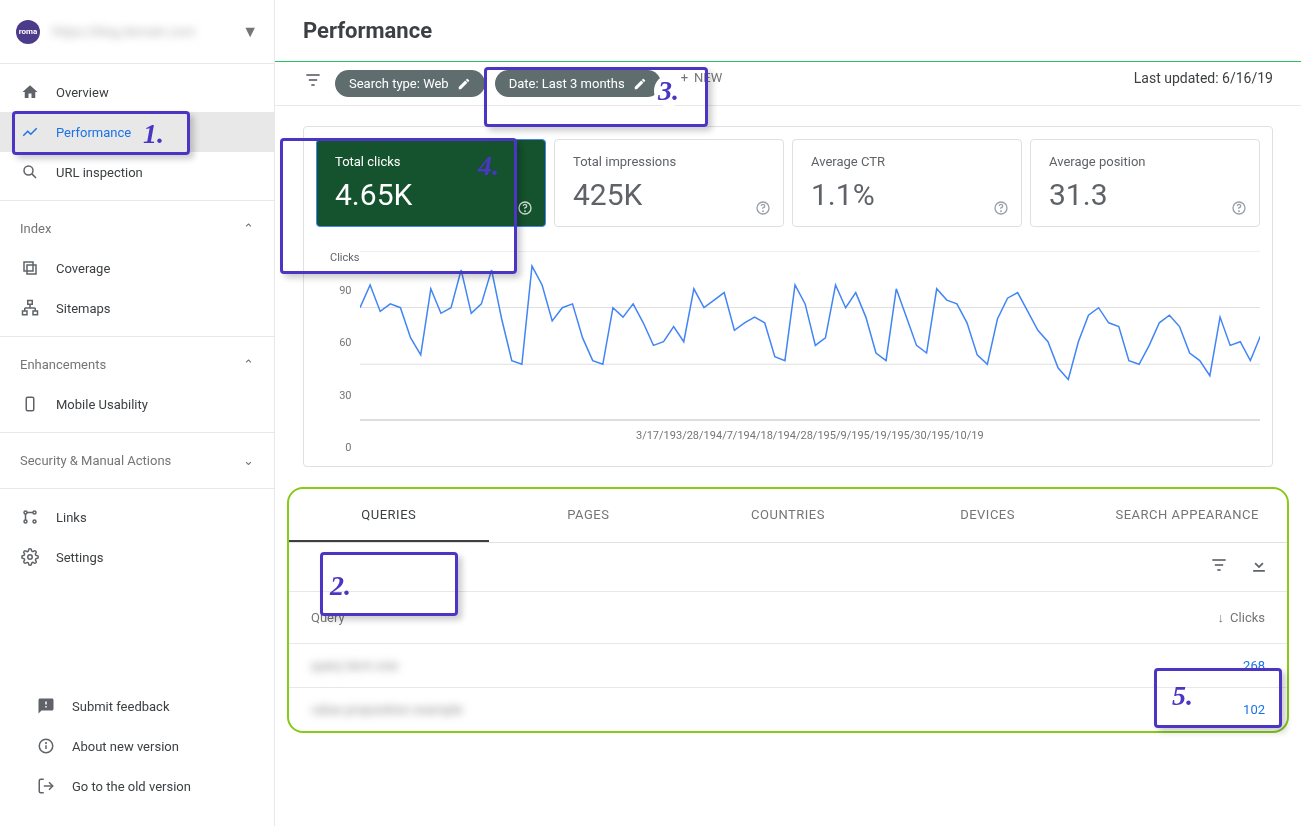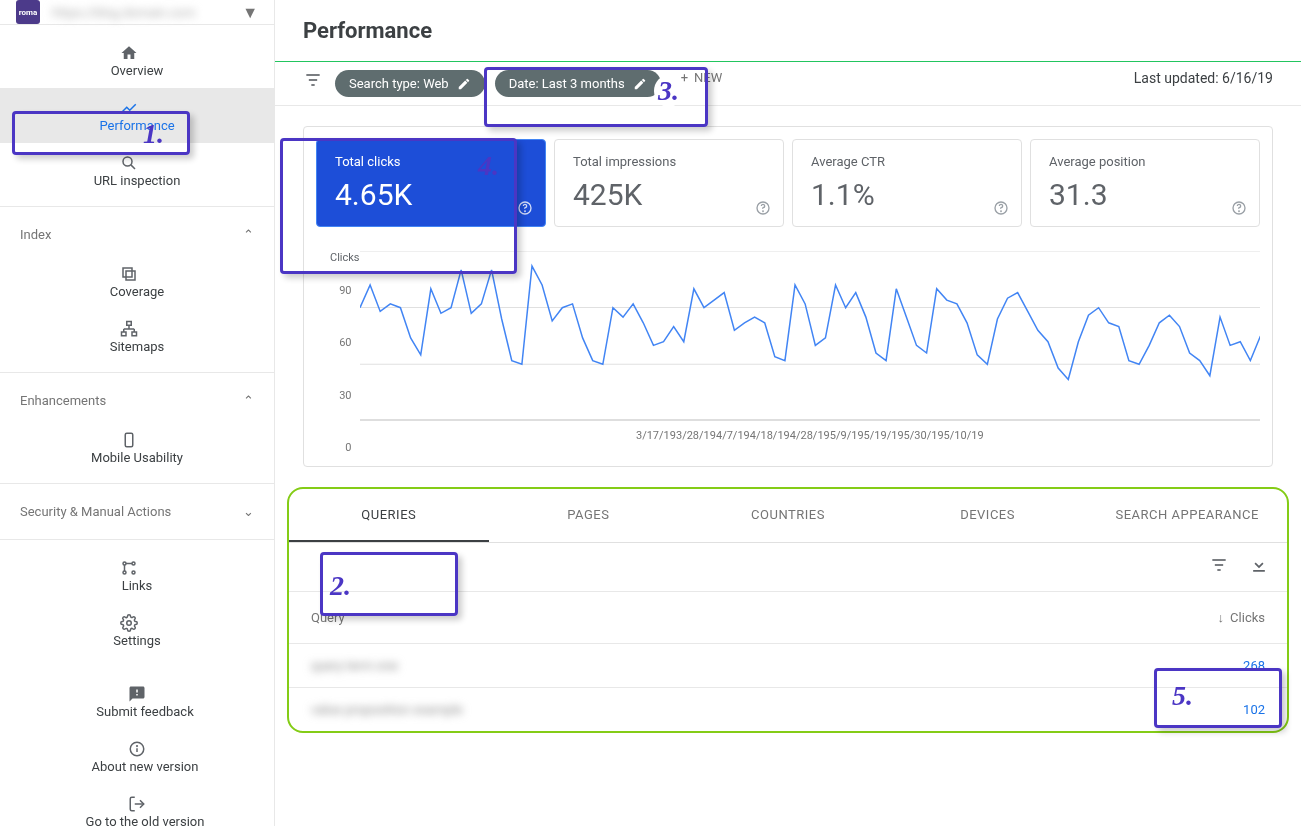--- a/index.html
+++ b/index.html
@@ -1,47 +1,47 @@
 <!DOCTYPE html>
 <html><head>
 <meta charset="utf-8">
 <style>
 * { margin: 0; padding: 0; box-sizing: border-box; font-family: Roboto, Arial, sans-serif; }
 body { background: #fff; display: flex; height: 826px; width: 1301px; overflow: hidden; }
 
 .sidebar { width: 275px; background: #fff; border-right: 1px solid #e8e8e8; display: flex; flex-direction: column; }
 .site-selector { height: 64px; display: flex; align-items: center; padding: 0 16px; border-bottom: 1px solid #e8e8e8; cursor: pointer; }
-.site-logo { width: 24px; height: 24px; background: #4c3a8a; border-radius: 3px; display: flex; align-items: center; justify-content: center; color: #fff; font-size: 8px; font-weight: bold; margin-right: 12px; }
+.site-logo { width: 24px; height: 24px; background: #4c3a8a; border-radius: 12px; display: flex; align-items: center; justify-content: center; color: #fff; font-size: 8px; font-weight: bold; margin-right: 12px; }
 .site-name { flex: 1; color: #aaa; filter: blur(4px); font-size: 13px; }
 .dropdown-chev { color: #757575; }
 
 .nav-section { padding: 8px 0; border-bottom: 1px solid #e8e8e8; }
 .nav-section-header { padding: 12px 20px; font-size: 13px; color: #757575; display: flex; align-items: center; justify-content: space-between; cursor: pointer; }
-.nav-item { display: flex; align-items: center; padding: 10px 20px; font-size: 13px; color: #3c4043; cursor: pointer; flex-direction: column; }
+.nav-item { display: flex; align-items: center; padding: 10px 20px; font-size: 13px; color: #3c4043; cursor: pointer; }
 .nav-item.active { background: #e8e8e8; color: #1a73e8; }
 .nav-item.active .nav-icon { color: #1a73e8; }
 .nav-icon { width: 20px; height: 20px; margin-right: 16px; color: #5f6368; display: flex; align-items: center; justify-content: center; }
 
 .footer-nav { margin-top: auto; padding: 8px 0 20px 16px; }
 .footer-nav .nav-item { padding: 10px 20px; }
 
 .main { flex: 1; overflow-y: auto; background: #fff; }
 .page-title { font-size: 22px; color: #3c4043; padding: 18px 28px; }
 
 .filter-bar { display: flex; align-items: flex-start; padding: 8px 28px; border-top: 1px solid #22c55e; border-bottom: 1px solid #e8e8e8; }
 .filter-icon { color: #5f6368; margin-right: 12px; cursor: pointer; }
 .chip { background: #5f6d6f; color: #fff; border-radius: 16px; padding: 6px 14px; font-size: 13px; display: flex; align-items: center; margin-right: 10px; cursor: pointer; }
 .chip svg { margin-left: 8px; }
 .new-filter { color: #757575; font-size: 13px; margin-left: 10px; cursor: pointer; display: flex; align-items: center; }
 .last-updated { margin-left: auto; color: #3c4043; font-size: 14px; }
 
 .metrics-card { margin: 20px 28px; border: 1px solid #e0e0e0; border-radius: 4px; padding: 12px; }
 .metric-tiles { display: flex; gap: 8px; margin-bottom: 16px; }
 .metric-tile { flex: 1; border: 1px solid #e0e0e0; border-radius: 4px; padding: 14px 18px; position: relative; cursor: pointer; }
-.metric-tile.active { background: #1d4ed8; border-color: #4285f4; color: #fff; }
+.metric-tile.active { background: #14532d; border-color: #4285f4; color: #fff; }
 .metric-label { font-size: 13px; color: #5f6368; margin-bottom: 8px; }
 .metric-tile.active .metric-label { color: #fff; }
 .metric-value { font-size: 30px; color: #5f6368; }
 .metric-tile.active .metric-value { color: #fff; }
 .metric-help { position: absolute; bottom: 10px; right: 12px; color: #9aa0a6; width: 16px; height: 16px; }
 .metric-tile.active .metric-help { color: rgba(255,255,255,0.8); }
 
 .chart-area { display: flex; padding: 8px 0 0 14px; }
 .y-axis { display: flex; flex-direction: column; justify-content: space-between; align-items: flex-end; font-size: 11px; color: #757575; height: 170px; padding-right: 8px; margin-top: 20px; }
 .chart-main { flex: 1; }

